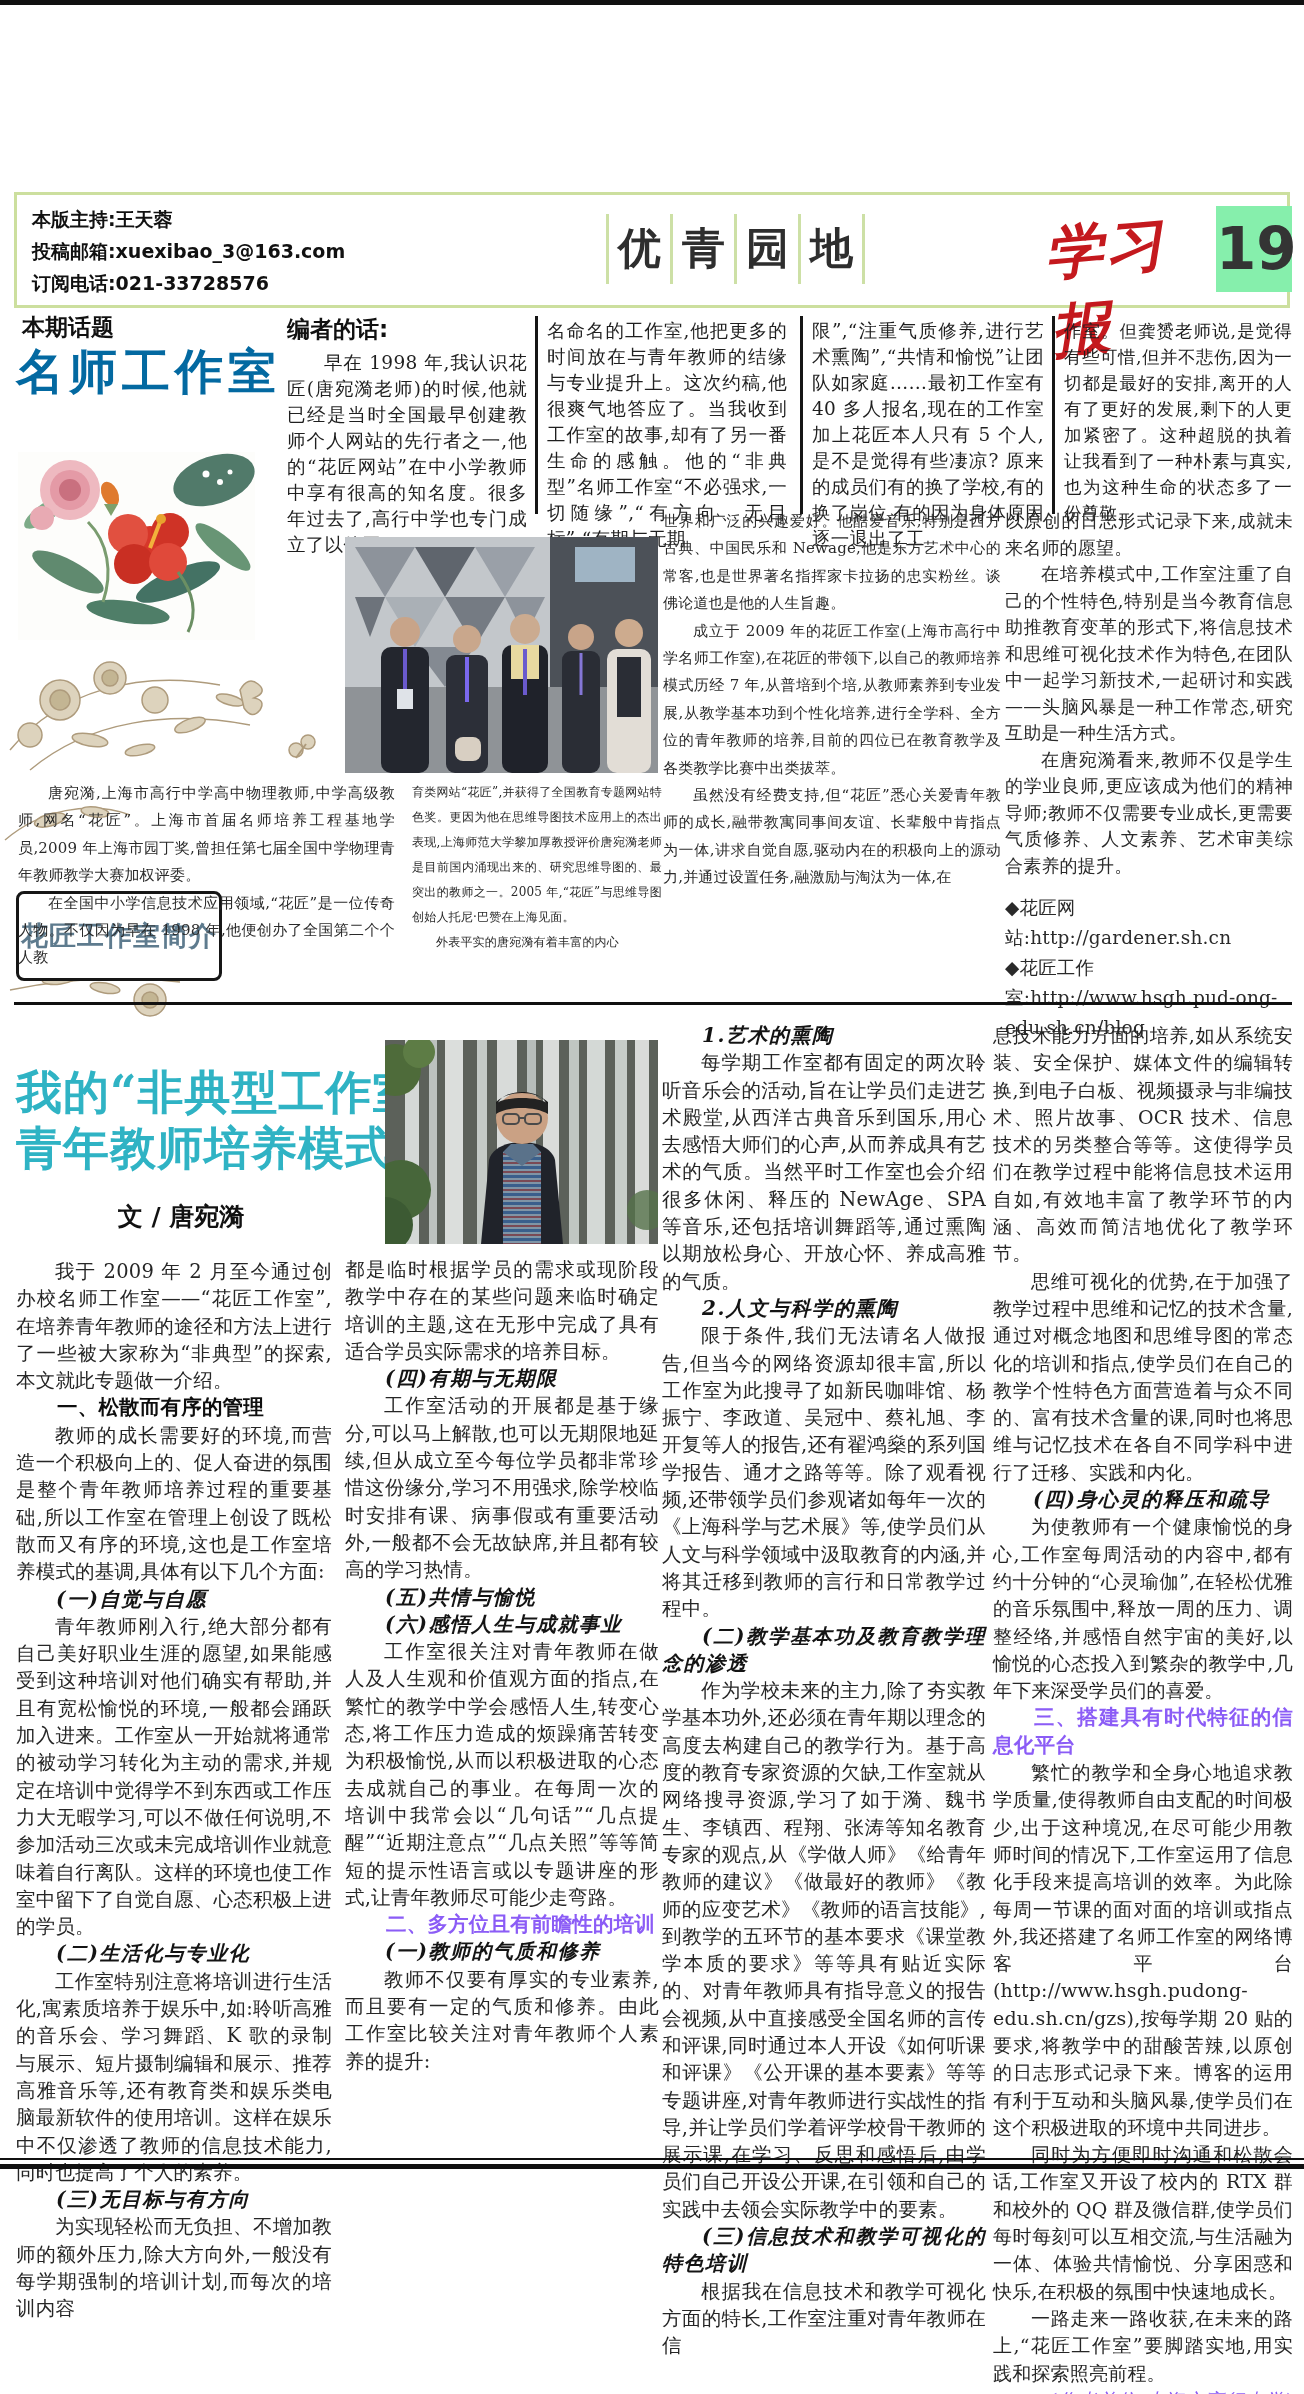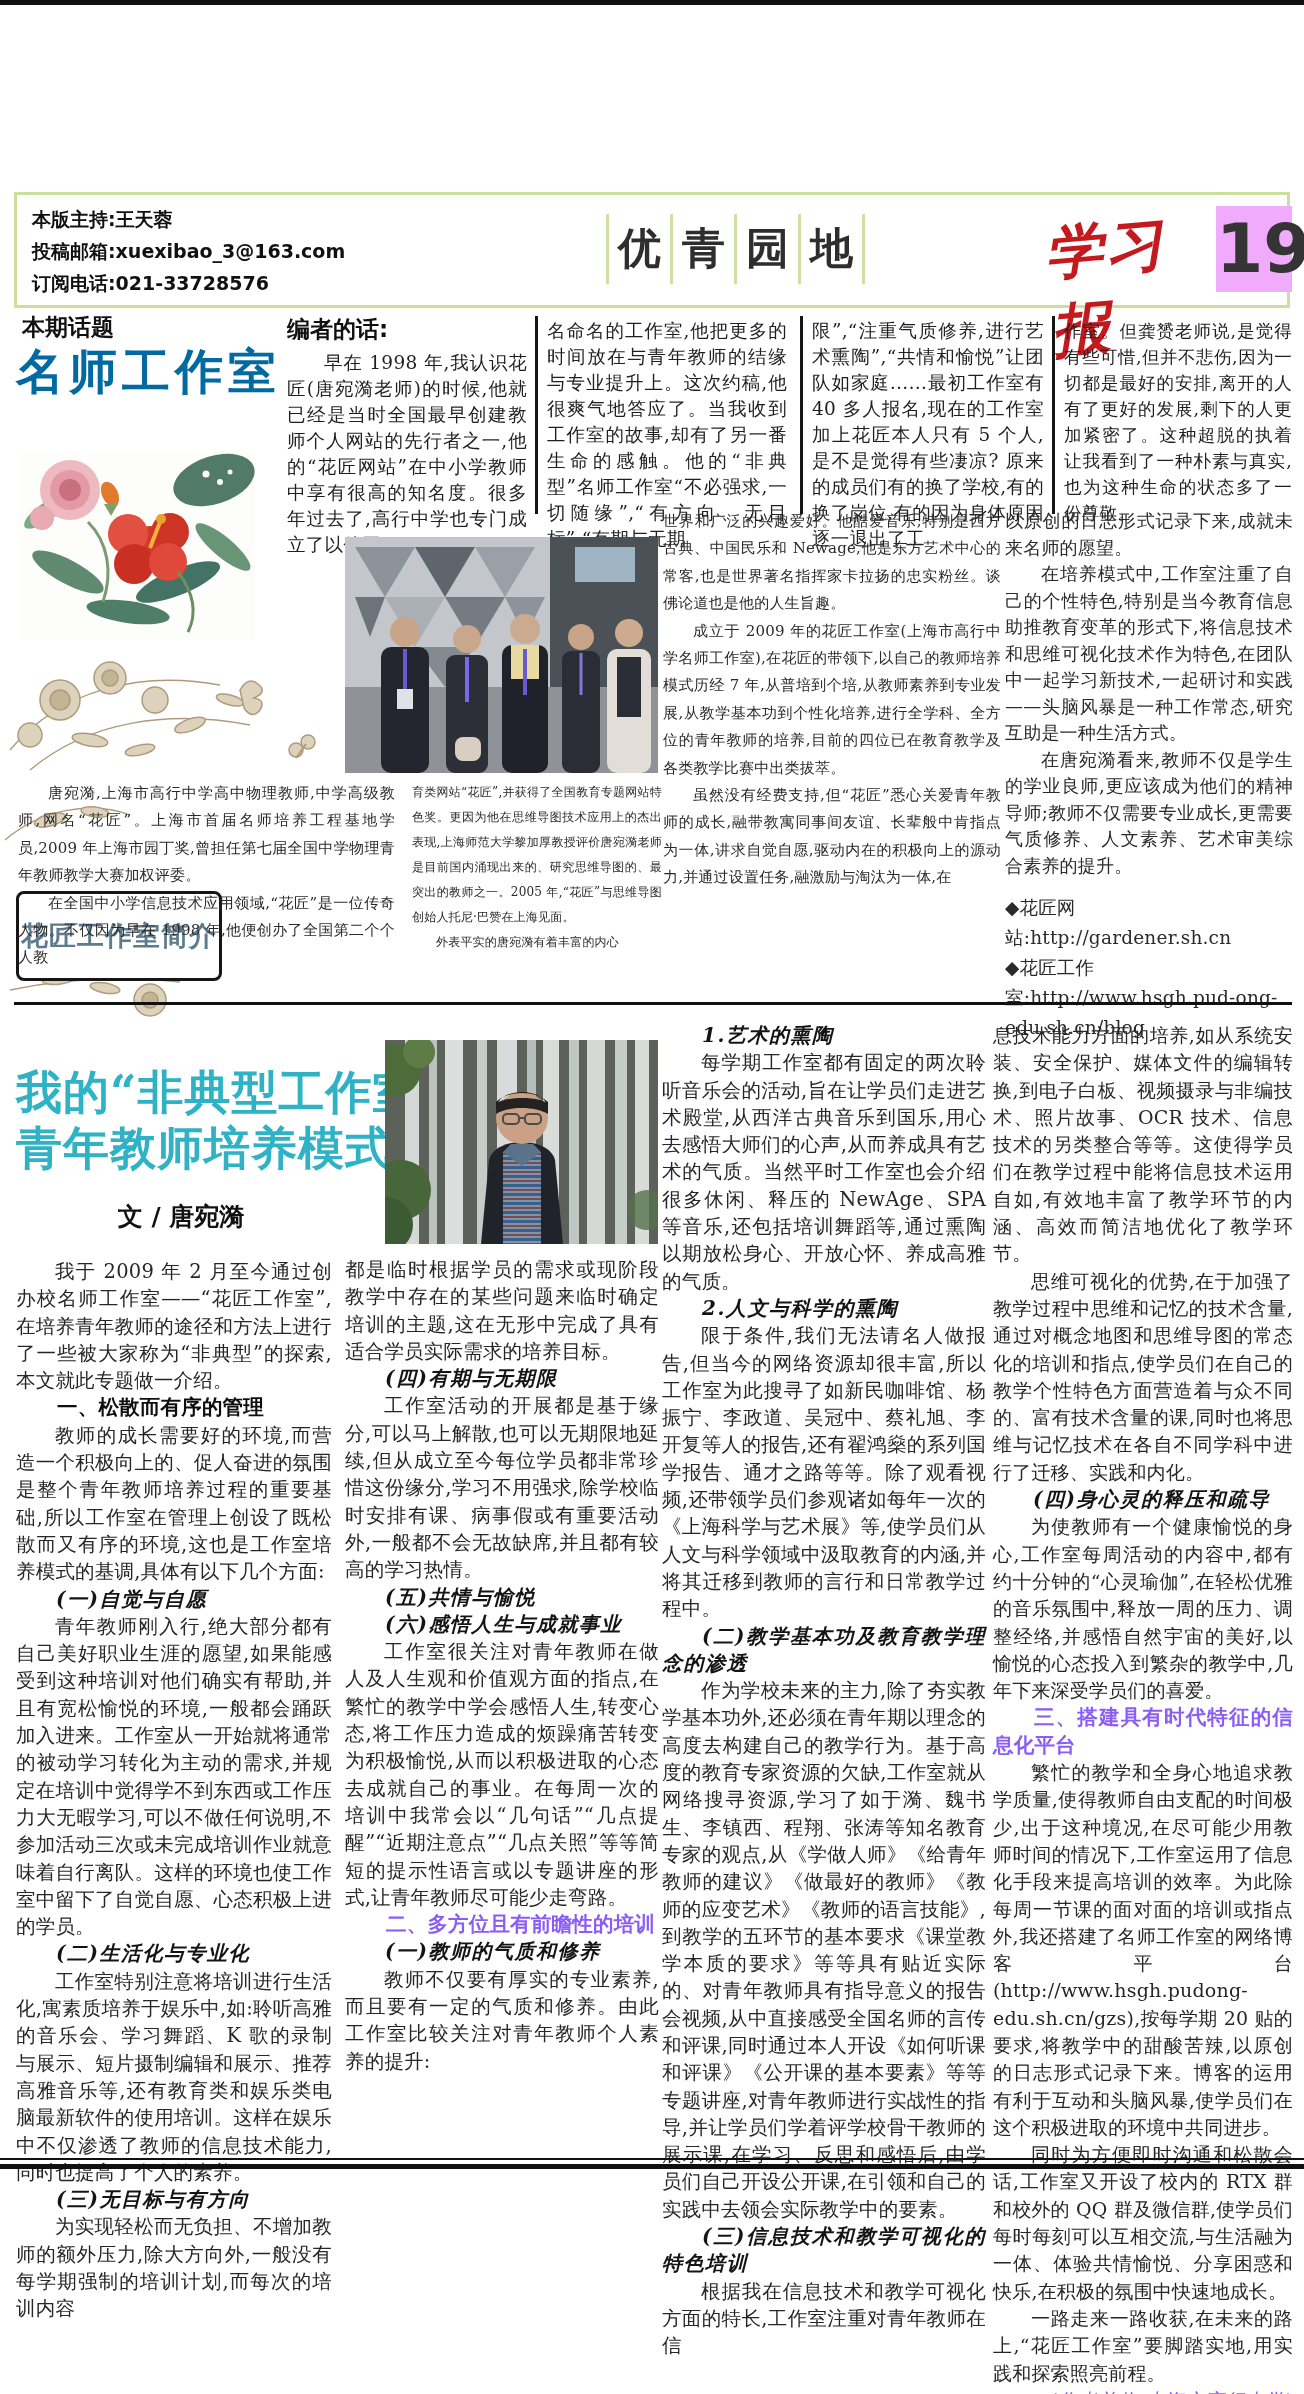--- a/index.html
+++ b/index.html
@@ -7,21 +7,21 @@
         font-family:"DejaVu Serif","Liberation Serif",serif;color:#222;}
   .abs{position:absolute;}
   .sans{font-family:"DejaVu Sans","Liberation Sans",sans-serif;}
   .rule{background:#101010;}
   
   .header-box{border:3px solid #ccdf9e;}
   .header-lines{font-weight:bold;font-size:19px;line-height:32px;color:#111;}
   .sec-char{font-size:43px;font-weight:900;color:#2e2e2e;padding:6px 9px;border-left:3px solid #cde0a6;}
   .sec-char:last-child{border-right:3px solid #cde0a6;}
   .masthead{font-size:58px;font-weight:900;font-style:italic;color:#c4191e;transform:rotate(-5deg);letter-spacing:2px;}
-  .pagenum{background:#f0abfc;color:#343434;font-weight:bold;font-size:68px;line-height:86px;}
+  .pagenum{background:#86efac;color:#343434;font-weight:bold;font-size:58px;line-height:86px;}
   
   .topic-label{font-weight:bold;font-size:23px;color:#111;}
   .topic-title{font-weight:900;font-size:48px;letter-spacing:5px;color:#0369a1;}
   .intro-box{border:3px solid #161616;border-radius:8px;background:#fff;display:flex;align-items:center;justify-content:center;
              font-weight:bold;font-size:27px;color:#5e7b8e;letter-spacing:1px;}
   
   .ed-title{font-weight:bold;font-size:23px;color:#111;}
   .qcol{font-size:18.5px;line-height:26px;text-align:justify;color:#1f1f1f;letter-spacing:.3px;}
   .qdiv{width:3px;background:#151515;}
   

